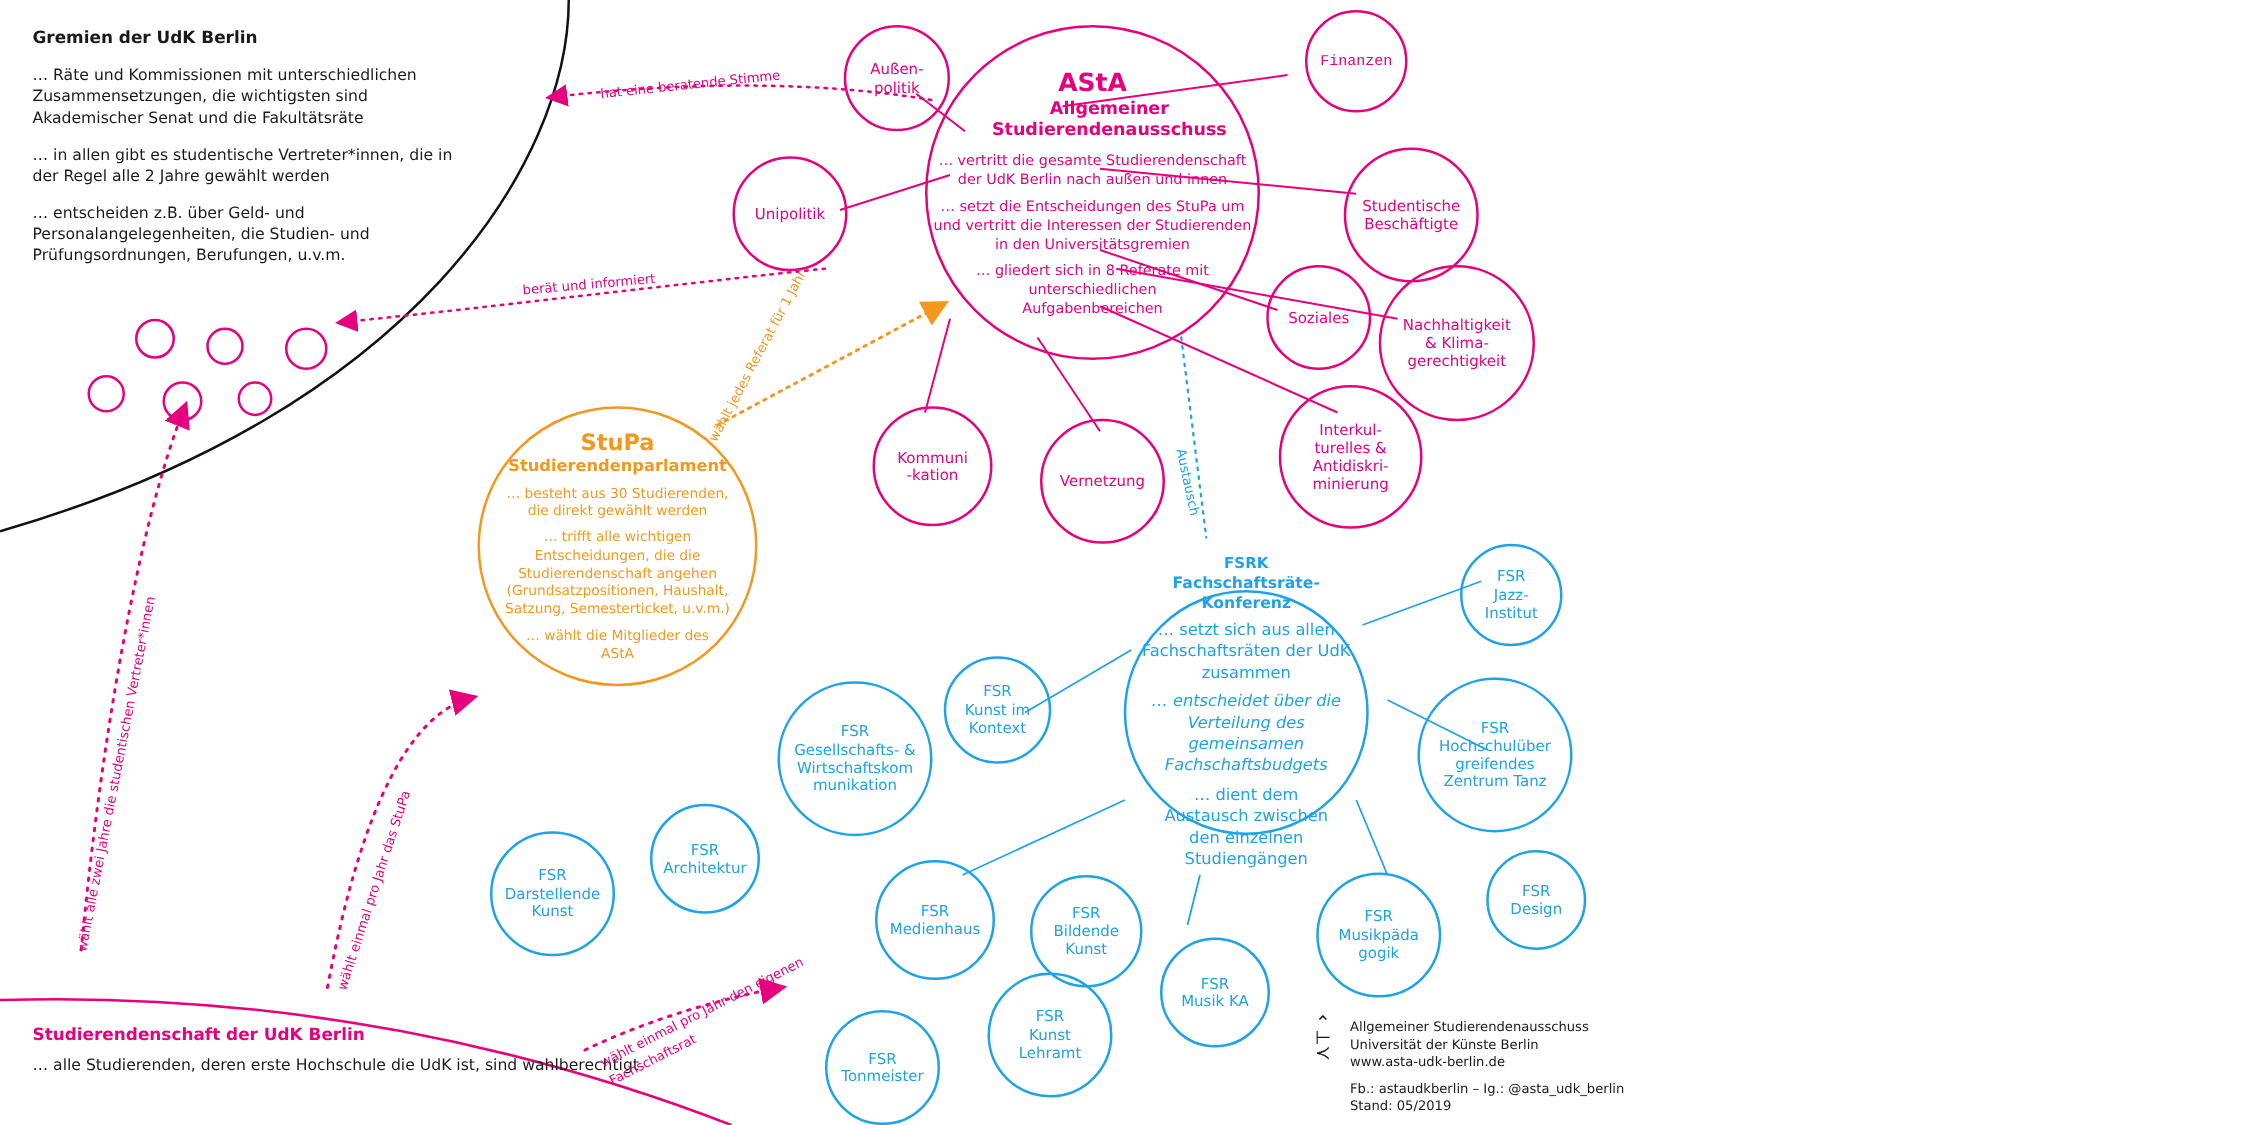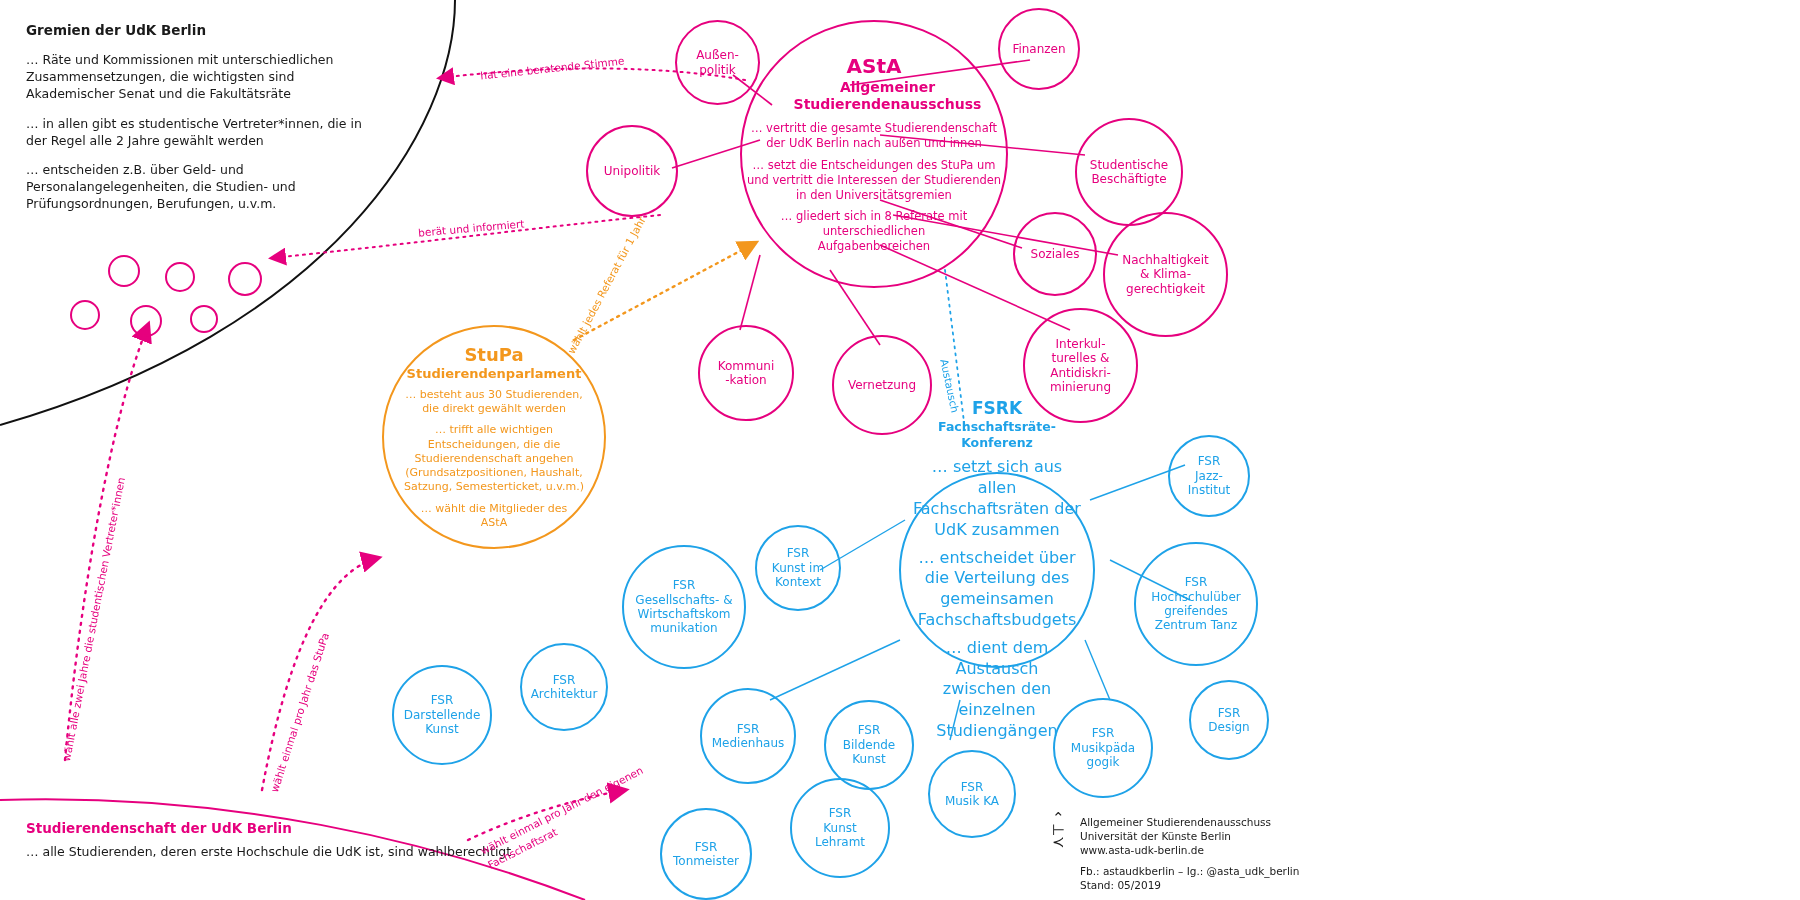--- a/index.html
+++ b/index.html
@@ -39,23 +39,23 @@
   .asta .n-p{font-size:11.5px;}
 
   
   .stupa{width:224px;height:224px;}
   .stupa .n-title{font-size:18px;}
   .stupa .n-sub{font-size:13px;margin-top:1px;}
   .stupa .n-p{font-size:11px;}
 
   
   .fsrk{width:196px;height:196px;}
-  .fsrk .n-title{font-size:17px;}
+  .fsrk .n-title{font-size:12px;}
   .fsrk .n-sub{font-size:12.5px;line-height:1.25;margin-top:1px;}
-  .fsrk .n-p{font-size:16px;}
+  .fsrk .n-p{font-size:13px;}
 
   .ref{font-size:12px;line-height:1.2;}
   .fsr{font-size:12px;line-height:1.2;}
 
   
   .elabel{position:absolute;font-size:10.5px;color:#e6007e;white-space:nowrap;}
   .elabel.orange-lbl{color:#f3971d;}
   .elabel.blue-lbl{color:#1ea2e8;}
 
   
@@ -150,27 +150,27 @@
     <div class="n-p" style="width:180px;">… besteht aus 30 Studierenden, die direkt gewählt werden</div>
     <div class="n-p" style="width:210px;">… trifft alle wichtigen Entscheidungen, die die Studierendenschaft angehen (Grundsatzpositionen, Haushalt, Satzung, Semesterticket, u.v.m.)</div>
     <div class="n-p" style="width:160px;">… wählt die Mitglieder des AStA</div>
   </div>
 
   <div class="node blue fsrk" style="left:899px;top:472px;">
     <div class="n-title">FSRK</div>
     <div class="n-sub" style="white-space:pre-line;">Fachschaftsräte-
 Konferenz</div>
     <div class="n-p" style="width:168px;">… setzt sich aus allen Fachschaftsräten der UdK zusammen</div>
-    <div class="n-p" style="width:172px;">… entscheidet über die Verteilung des gemeinsamen Fachschaftsbudgets</div>
+    <div class="n-p" style="width:172px;font-style:italic;">… entscheidet über die Verteilung des gemeinsamen Fachschaftsbudgets</div>
     <div class="n-p" style="width:150px;">… dient dem Austausch zwischen den einzelnen Studiengängen</div>
   </div>
 
   <div class="node pink ref" style="left:675px;top:20px;width:85px;height:85px;white-space:pre-line;">Außen-
 politik</div>
-  <div class="node pink ref" style="left:998px;top:8px;width:82px;height:82px;white-space:pre-line;">Finanzen</div>
+  <div class="node pink ref" style="left:1044px;top:8px;width:82px;height:82px;white-space:pre-line;font-family:Liberation Mono, monospace;">Finanzen</div>
   <div class="node pink ref" style="left:586px;top:125px;width:92px;height:92px;white-space:pre-line;">Unipolitik</div>
   <div class="node pink ref" style="left:1075px;top:118px;width:108px;height:108px;white-space:pre-line;">Studentische
 Beschäftigte</div>
   <div class="node pink ref" style="left:1013px;top:212px;width:84px;height:84px;white-space:pre-line;">Soziales</div>
   <div class="node pink ref" style="left:1103px;top:212px;width:125px;height:125px;white-space:pre-line;">Nachhaltigkeit
 &amp; Klima-
 gerechtigkeit</div>
   <div class="node pink ref" style="left:1023px;top:308px;width:115px;height:115px;white-space:pre-line;">Interkul-
 turelles &amp;
 Antidiskri-

